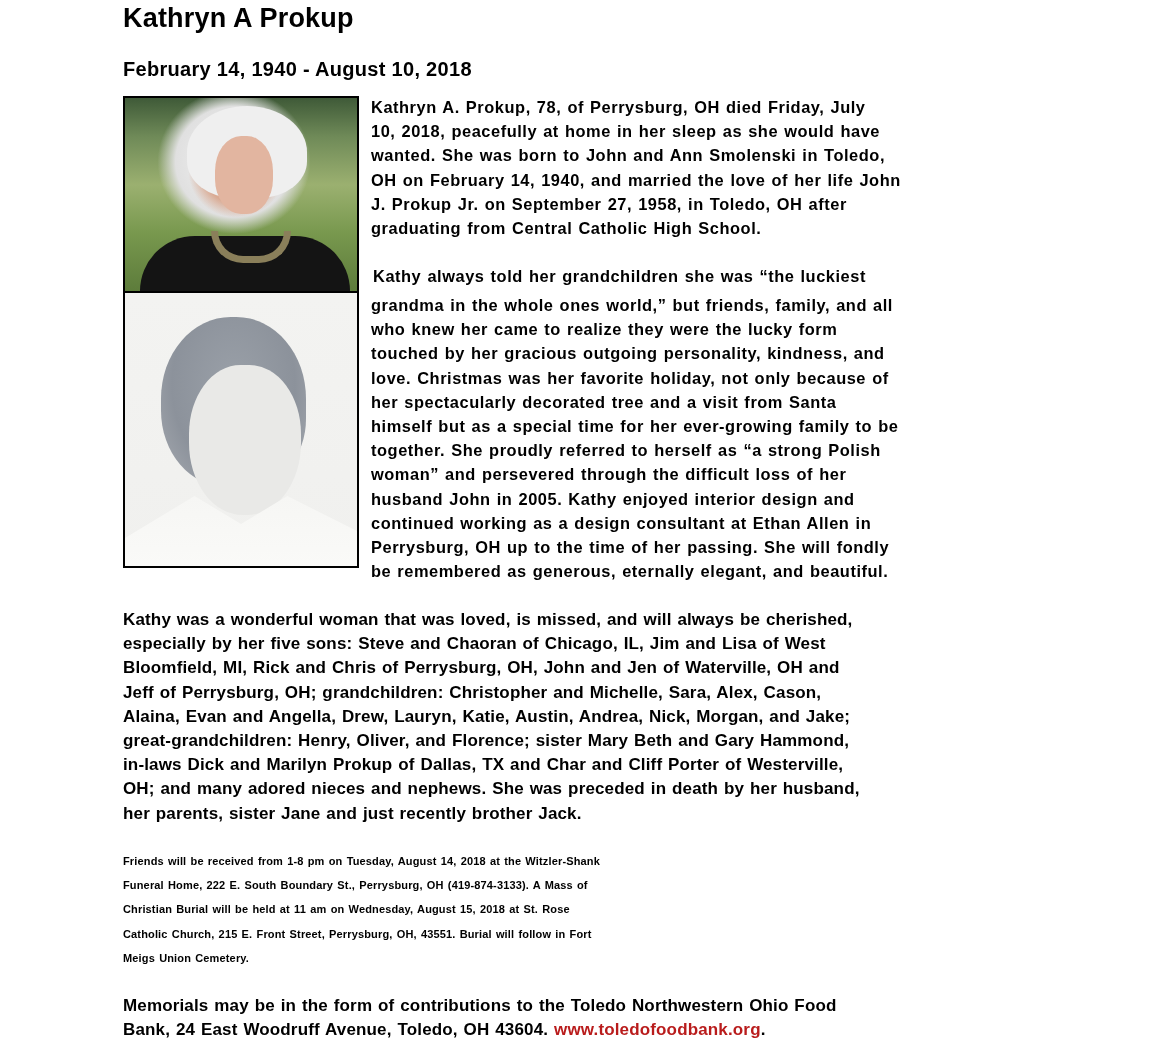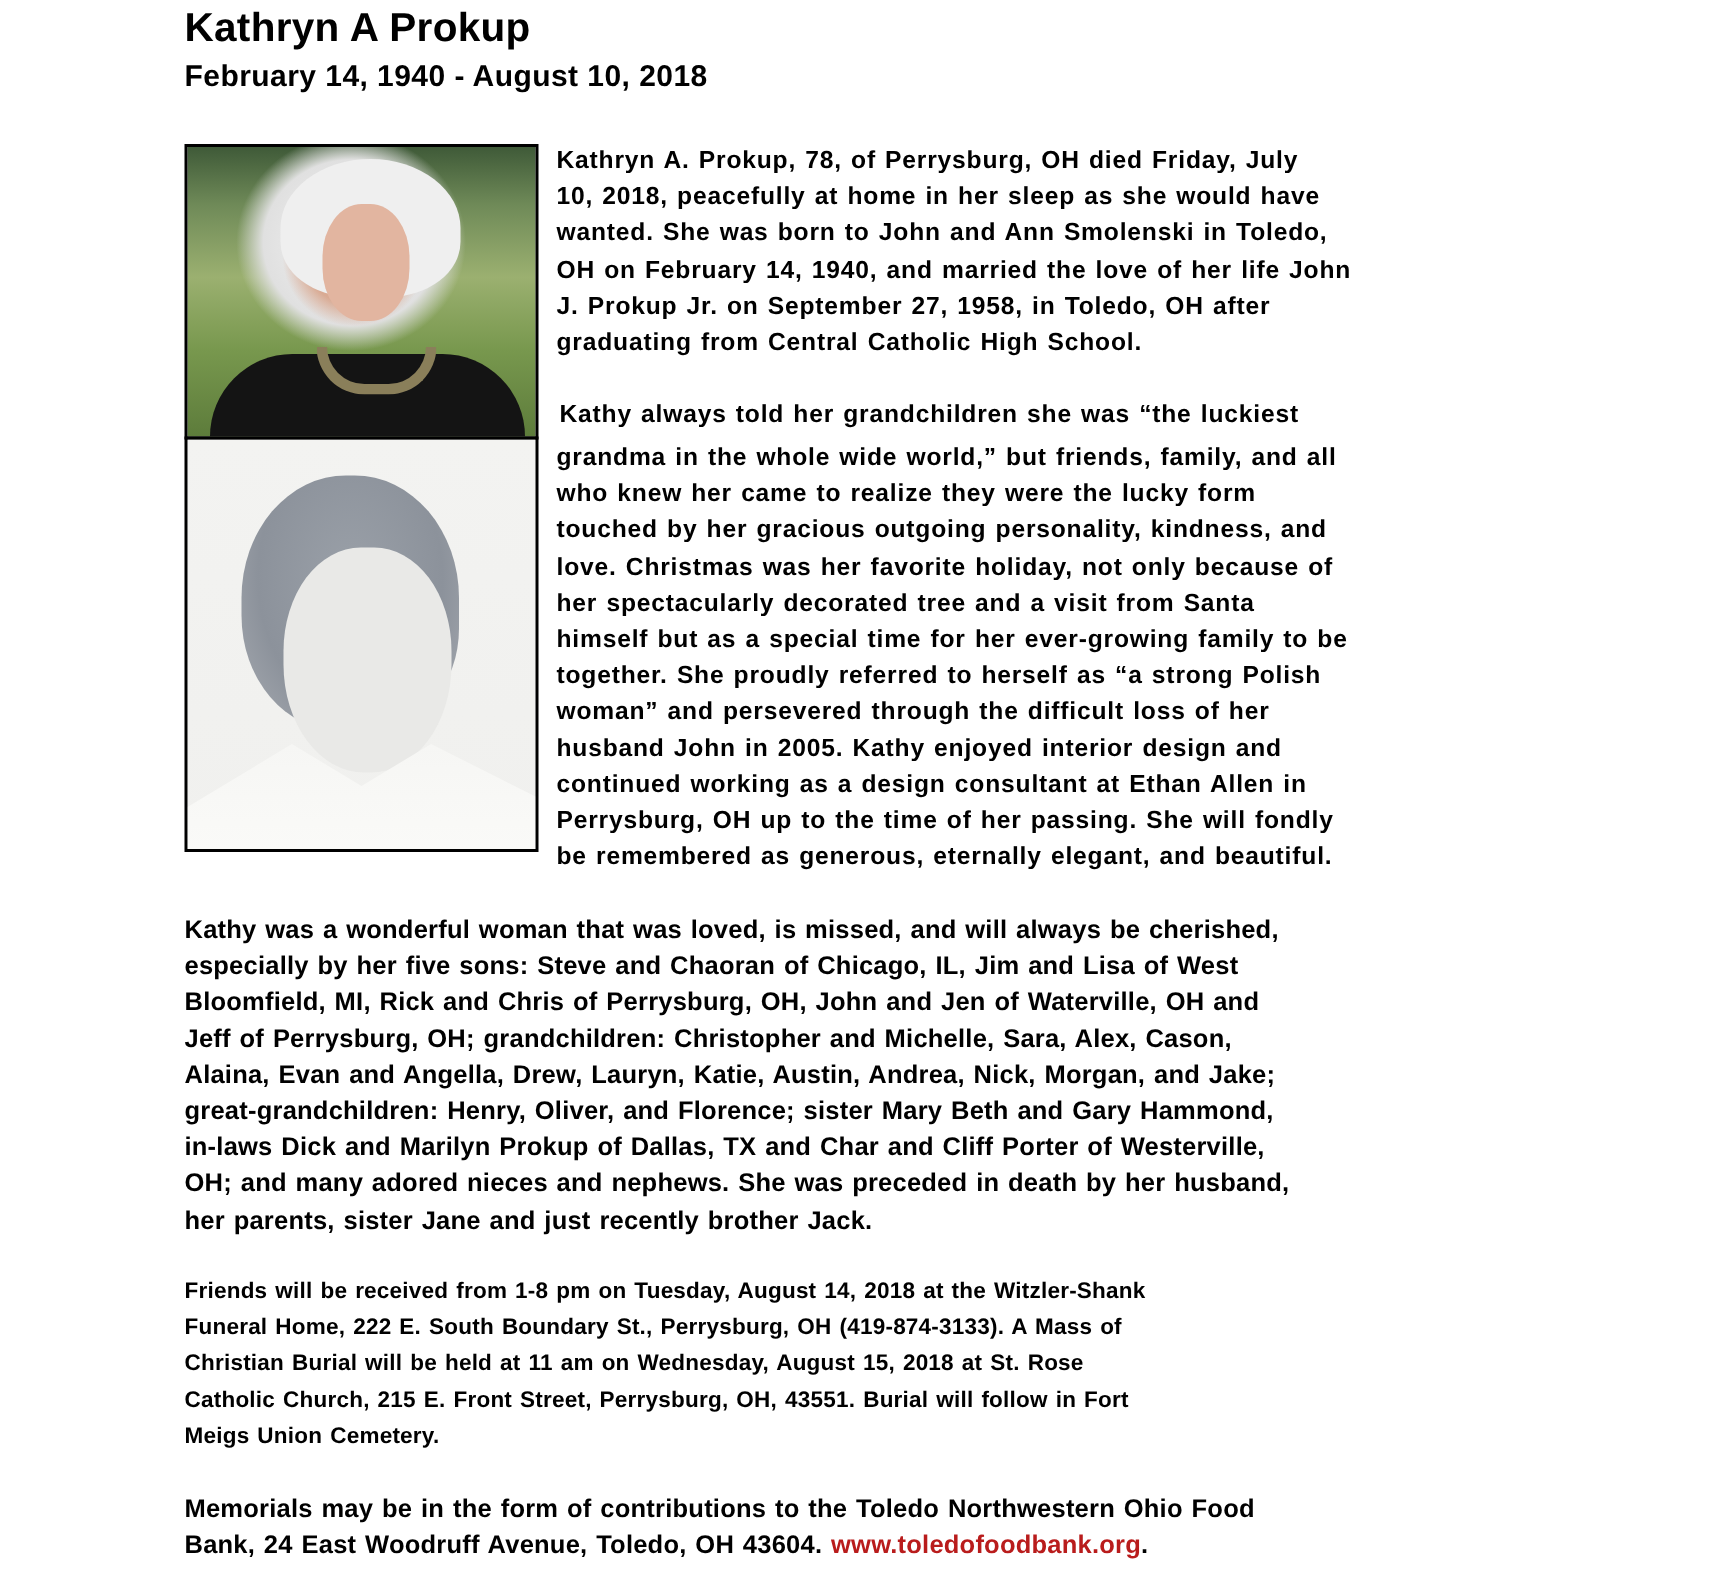--- a/index.html
+++ b/index.html
@@ -21,21 +21,21 @@
       top: 3px;
       font-size: 27px;
       font-weight: bold;
       letter-spacing: 0.2px;
       white-space: nowrap;
       margin: 0;
     }
     .dates {
       position: absolute;
       left: 123px;
-      top: 40px;
+      top: 58px;
       font-size: 20px;
       font-weight: bold;
       white-space: nowrap;
       margin: 0;
       letter-spacing: 0.3px;
     }
     .photo {
       position: absolute;
       border: 2px solid #000;
       box-sizing: border-box;
@@ -129,21 +129,21 @@
       font-weight: bold;
       font-size: 16.4px;
       line-height: 24.2px;
       letter-spacing: 0.55px;
       word-spacing: 1px;
     }
     .p1 { left: 371px; top: 95px; width: 640px; }
     .p2-first { left: 373px; top: 264px; width: 640px; white-space: nowrap; }
     .p2 { left: 371px; top: 293px; width: 640px; }
     .p3 { left: 123px; top: 608px; width: 900px; letter-spacing: 0.15px; font-size: 17px; }
-    .p4 { left: 123px; top: 849px; width: 900px; letter-spacing: 0.15px; font-size: 15px; }
+    .p4 { left: 123px; top: 849px; width: 900px; letter-spacing: 0.15px; font-size: 11px; }
     .p5 { left: 123px; top: 994px; width: 900px; letter-spacing: 0.15px; font-size: 17px; }
     .line { display: block; white-space: nowrap; }
     .link {
       color: #b91c1c;
       cursor: pointer;
     }
   </style>
 </head>
 <body>
 
@@ -169,21 +169,21 @@
   <span class="line">wanted. She was born to John and Ann Smolenski in Toledo,</span>
   <span class="line">OH on February 14, 1940, and married the love of her life John</span>
   <span class="line">J. Prokup Jr. on September 27, 1958, in Toledo, OH after</span>
   <span class="line">graduating from Central Catholic High School.</span>
 </p>
 
 <p class="para p2-first">
   <span class="line">Kathy always told her grandchildren she was “the luckiest</span>
 </p>
 <p class="para p2">
-  <span class="line">grandma in the whole wide world,” but friends, family, and all</span>
+  <span class="line">grandma in the whole ones world,” but friends, family, and all</span>
   <span class="line">who knew her came to realize they were the lucky form</span>
   <span class="line">touched by her gracious outgoing personality, kindness, and</span>
   <span class="line">love. Christmas was her favorite holiday, not only because of</span>
   <span class="line">her spectacularly decorated tree and a visit from Santa</span>
   <span class="line">himself but as a special time for her ever-growing family to be</span>
   <span class="line">together. She proudly referred to herself as “a strong Polish</span>
   <span class="line">woman” and persevered through the difficult loss of her</span>
   <span class="line">husband John in 2005. Kathy enjoyed interior design and</span>
   <span class="line">continued working as a design consultant at Ethan Allen in</span>
   <span class="line">Perrysburg, OH up to the time of her passing. She will fondly</span>

